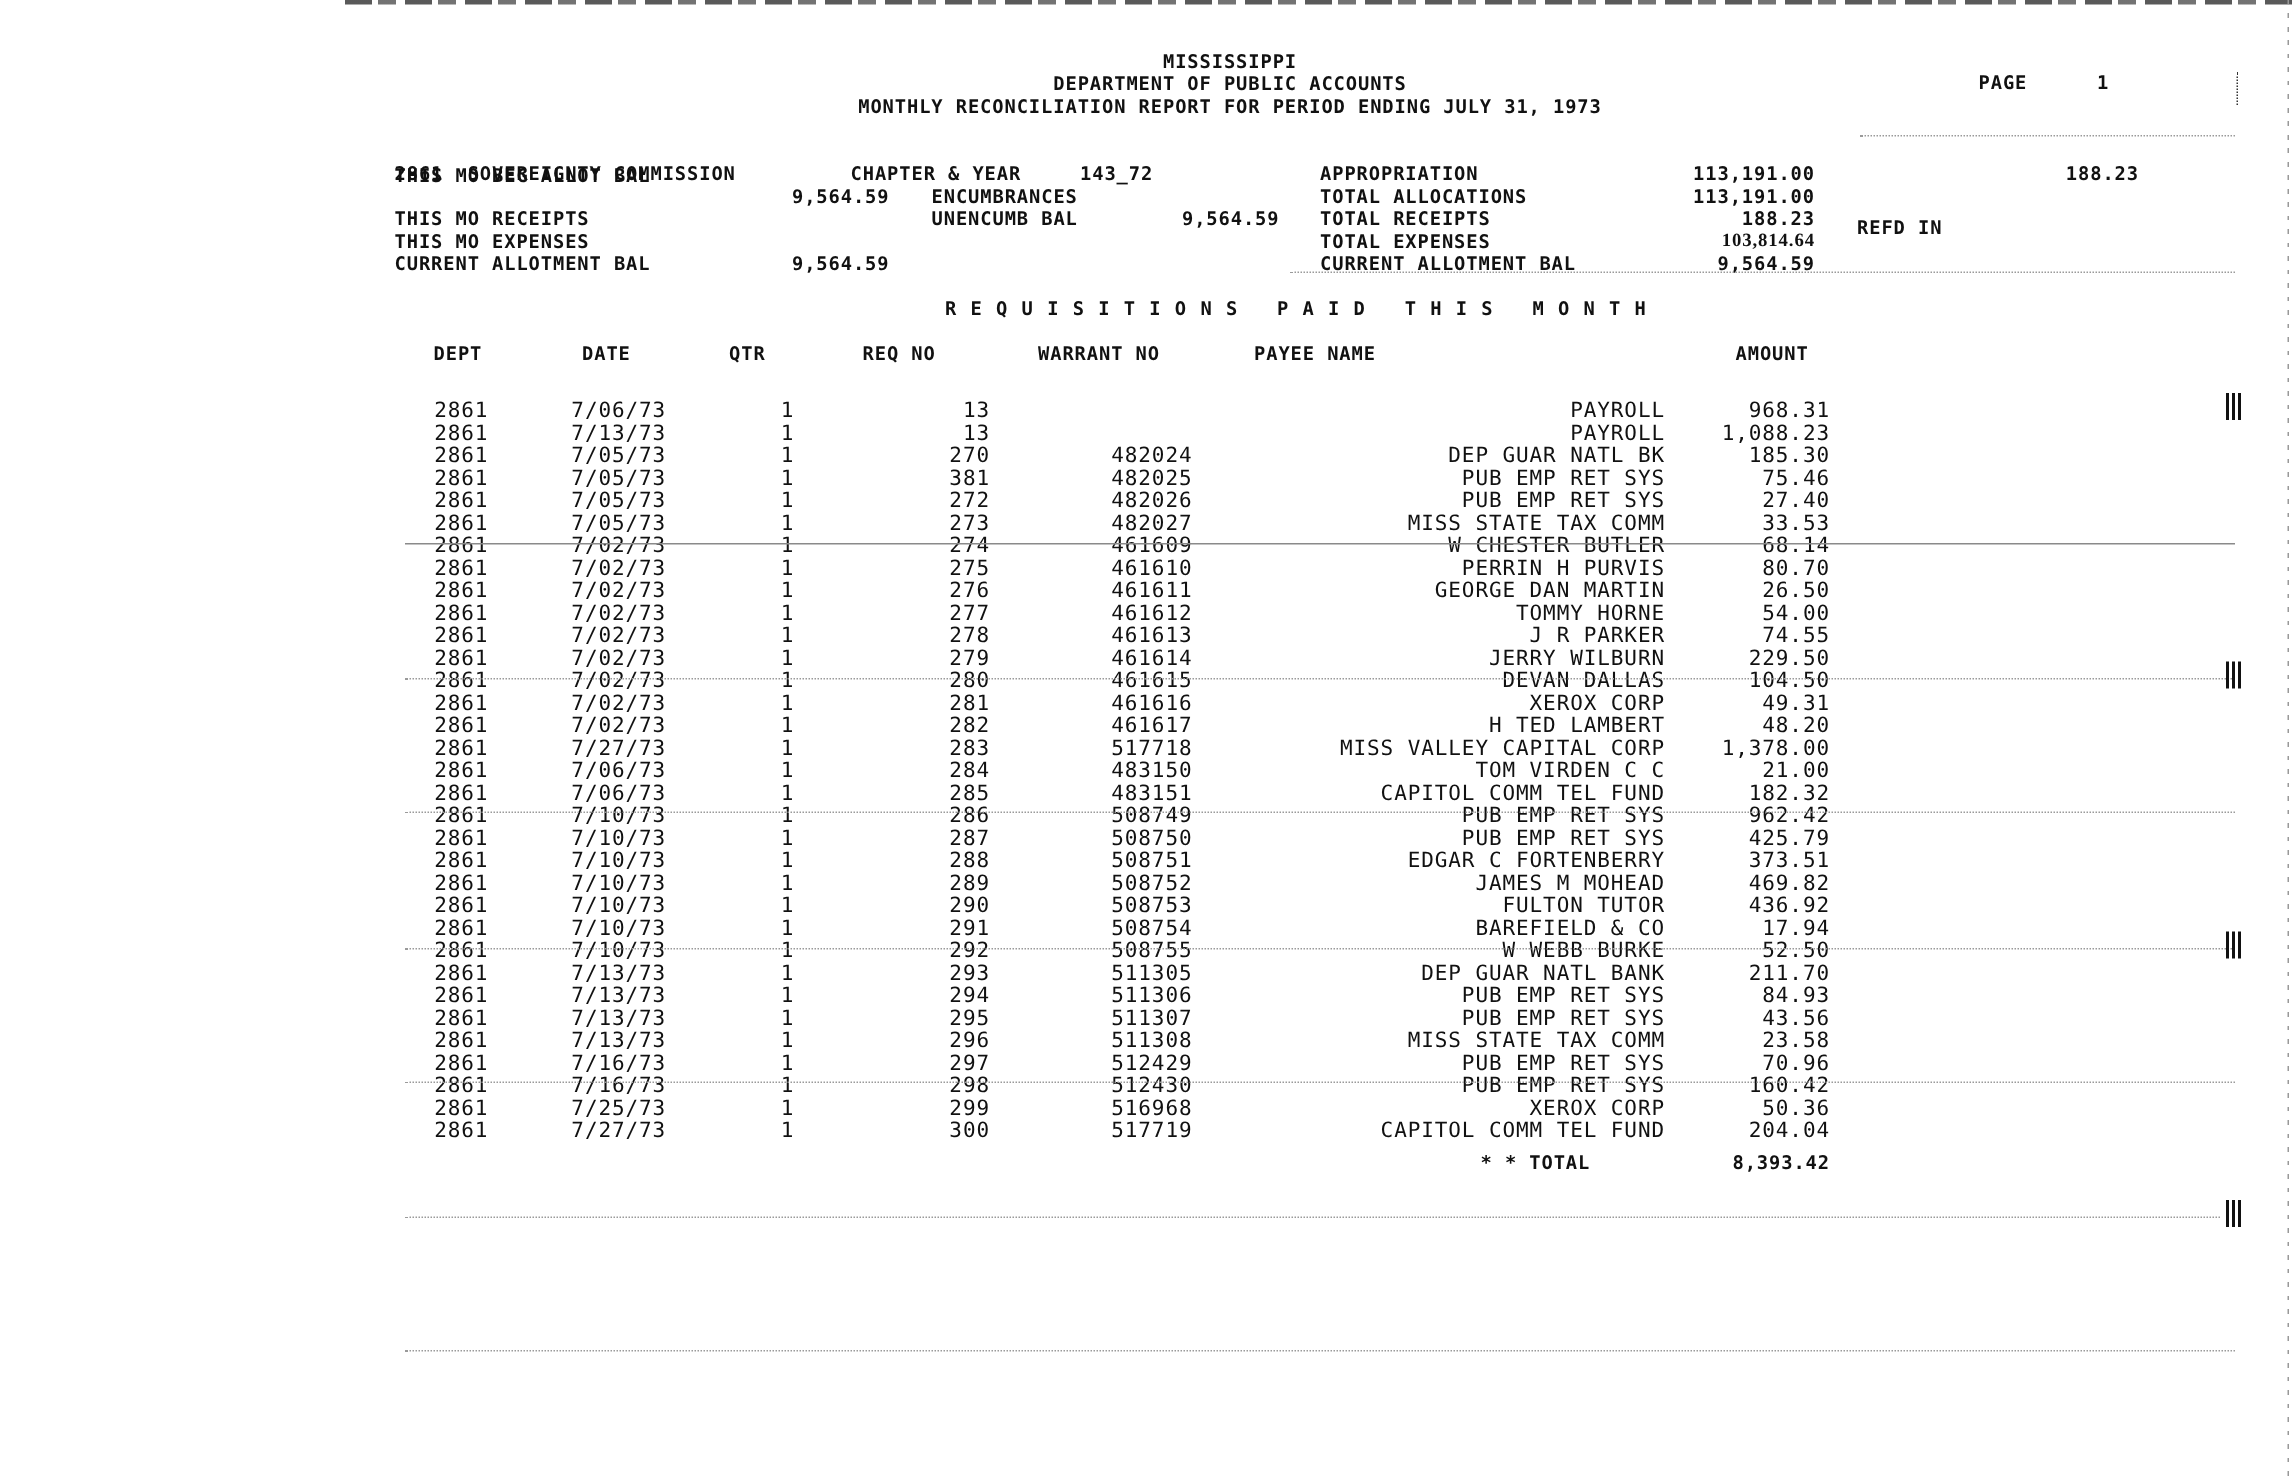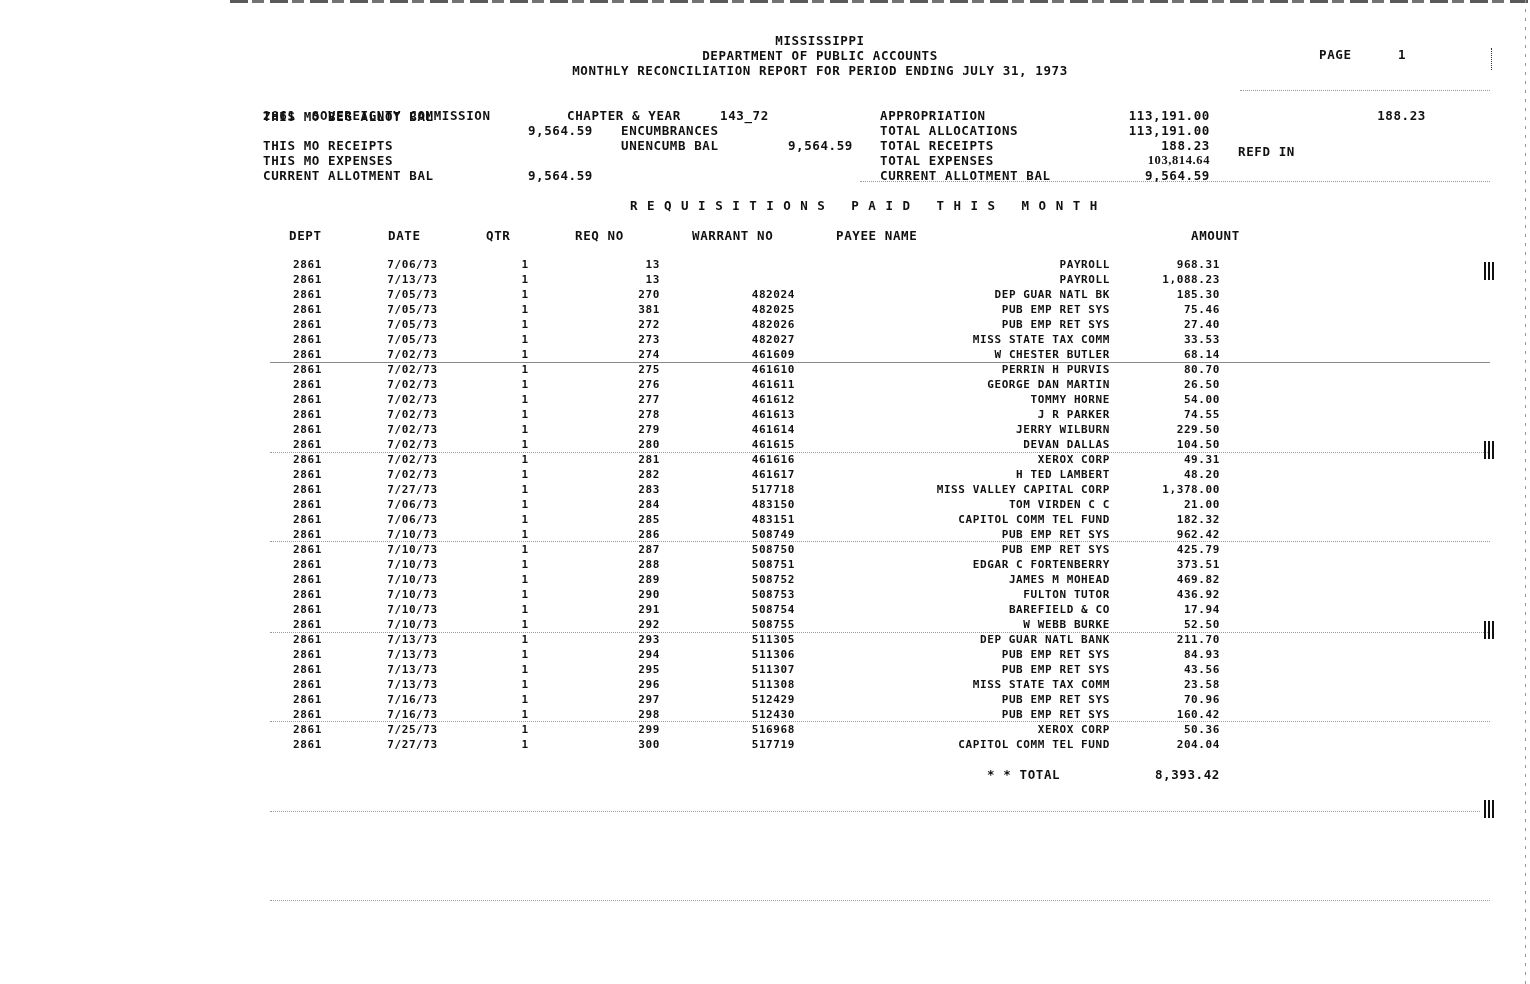--- a/index.html
+++ b/index.html
@@ -32,24 +32,24 @@
     }
     .guide.solid { border-top: 1px solid #8a8a8a; }
     .tick-mark {
       position: absolute; width: 12px; height: 18px;
       background: repeating-linear-gradient(90deg, #111 0 2px, transparent 2px 4px);
     }
     .title-line { left: 0; width: 1530px; text-align: center; }
     .r { text-align: right; }
     .spaced { letter-spacing: 9.5px; }
     table.reqs {
-      position: absolute; left: 270px; top: 257px;
+      position: absolute; left: 270px; top: 267px;
       border-collapse: collapse;
       font-family: "DejaVu Sans Mono", "Liberation Mono", monospace;
-      font-weight: bold; font-size: 11px; letter-spacing: 0.6px;
+      font-weight: normal; font-size: 14px; letter-spacing: 0.6px;
     }
     table.reqs td { padding: 0; height: 15px; line-height: 15px; white-space: pre; }
     .col-dept { width: 75px; text-align: center; }
     .col-date { width: 135px; text-align: center; }
     .col-qtr  { width: 90px; text-align: center; }
     .col-req  { width: 90px; text-align: right; }
     .col-war  { width: 135px; text-align: right; }
     .col-gap  { width: 80px; }
     .col-payee{ width: 235px; text-align: right; }
     .col-amt  { width: 110px; text-align: right; }
@@ -105,21 +105,21 @@
 <div class="guide" style="top:181px; left:860px; width:630px;"></div>
 
 <div class="abs spaced" style="top:198px; left:630px;">REQUISITIONS PAID THIS MONTH</div>
 
 <div class="abs" style="top:228px; left:289px;">DEPT</div>
 <div class="abs" style="top:228px; left:388px;">DATE</div>
 <div class="abs" style="top:228px; left:486px;">QTR</div>
 <div class="abs" style="top:228px; left:575px;">REQ NO</div>
 <div class="abs" style="top:228px; left:692px;">WARRANT NO</div>
 <div class="abs" style="top:228px; left:836px;">PAYEE NAME</div>
-<div class="abs" style="top:228px; left:1157px;margin-left:34px;">AMOUNT</div>
+<div class="abs" style="top:228px; left:1157px;">AMOUNT</div>
 
 <table class="reqs">
   <tbody id="req-body">
       <tr>
         <td class="col-dept">2861</td>
         <td class="col-date">7/06/73</td>
         <td class="col-qtr">1</td>
         <td class="col-req">13</td>
         <td class="col-war"></td>
         <td class="col-gap"></td>

